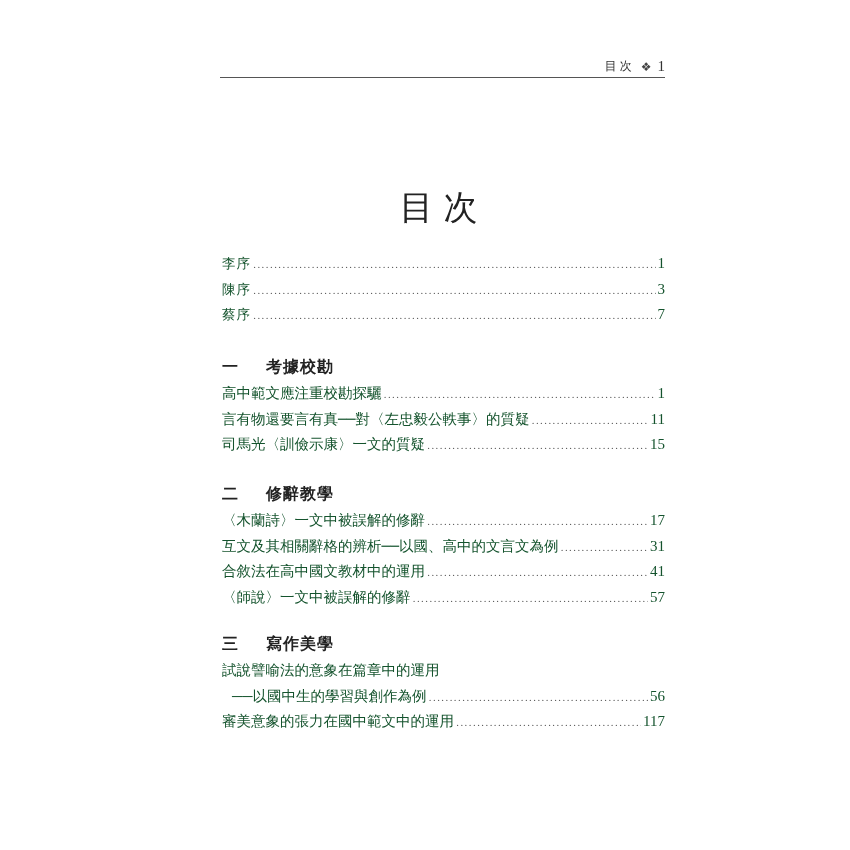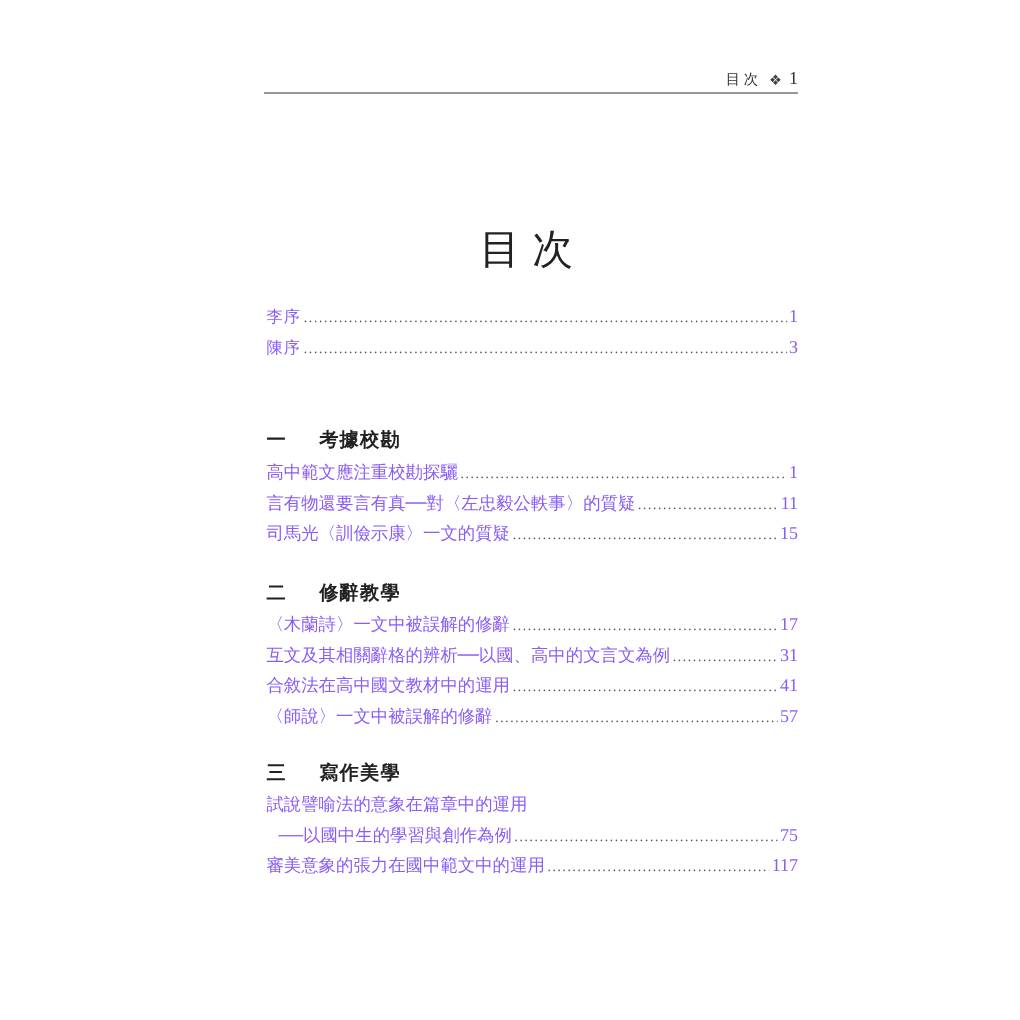--- a/index.html
+++ b/index.html
@@ -9,21 +9,21 @@
     .running-head { position: absolute; right: 0; top: 58px; font-size: 13px; color: #333;
                     display: flex; align-items: center; gap: 6px; }
     .running-head .rh-title { letter-spacing: 3px; font-size: 12px; }
     .running-head .ornament { font-size: 12px; color: #444; }
     .running-head .rh-num { font-family: "Liberation Serif", serif; font-size: 15px; }
     .head-rule { position: absolute; left: -2px; right: 0; top: 77px; height: 0;
                  border-top: 1.2px solid #555; }
     .page-title { position: absolute; left: 0; right: 0; top: 162px; text-align: center;
                   font-size: 34px; letter-spacing: 10px; color: #222; font-weight: normal; }
     .toc { position: absolute; left: 0; right: 0; }
-    .entry { display: flex; align-items: baseline; height: 25.5px; font-size: 14.5px; color: #8b5cf6; }
+    .entry { display: flex; align-items: baseline; height: 25.5px; font-size: 14.5px; color: #14532d; }
     .entry .label { white-space: nowrap; }
     .entry .leader { flex: 1; overflow: hidden; white-space: nowrap; margin: 0 2px; color: #555;
                      font-size: 10px; letter-spacing: 1px; }
     .entry .leader::after { content: "........................................................................................................................................................................................................................................"; }
     .entry .page-num { font-family: "Liberation Serif", serif; font-size: 15px; white-space: nowrap; }
     .entry.sub .label { padding-left: 2px; }
     .prefaces { top: 255px; }
     .prefaces .entry .label { letter-spacing: 1px; font-size: 13.5px; }
     .section-head { display: flex; align-items: center; font-family: "DejaVu Sans", "Liberation Sans", sans-serif;
                     font-weight: bold; font-size: 16px; color: #222; height: 24px; }
@@ -52,20 +52,25 @@
   <div class="toc prefaces">
     <div class="entry">
       <span class="label">李序</span>
       <span class="leader"></span>
       <span class="page-num">1</span>
     </div>
     <div class="entry">
       <span class="label">陳序</span>
       <span class="leader"></span>
       <span class="page-num">3</span>
+    </div>
+    <div class="entry">
+      <span class="label">蔡序</span>
+      <span class="leader"></span>
+      <span class="page-num">7</span>
     </div>
   </div>
 
   <div class="section sec1">
     <div class="section-head">
       <span class="sec-num">一</span>
       <span class="sec-title">考據校勘</span>
     </div>
     <div class="entries">
       <div class="entry">
@@ -120,21 +125,21 @@
       <span class="sec-num">三</span>
       <span class="sec-title">寫作美學</span>
     </div>
     <div class="entries">
       <div class="entry">
         <span class="label">試說譬喻法的意象在篇章中的運用</span>
       </div>
       <div class="entry sub">
         <span class="label" style="padding-left:10px;font-family:Liberation Serif, serif;">──以國中生的學習與創作為例</span>
         <span class="leader"></span>
-        <span class="page-num">75</span>
+        <span class="page-num">56</span>
       </div>
       <div class="entry">
         <span class="label">審美意象的張力在國中範文中的運用</span>
         <span class="leader"></span>
         <span class="page-num">117</span>
       </div>
     </div>
   </div>
 
 </div>

